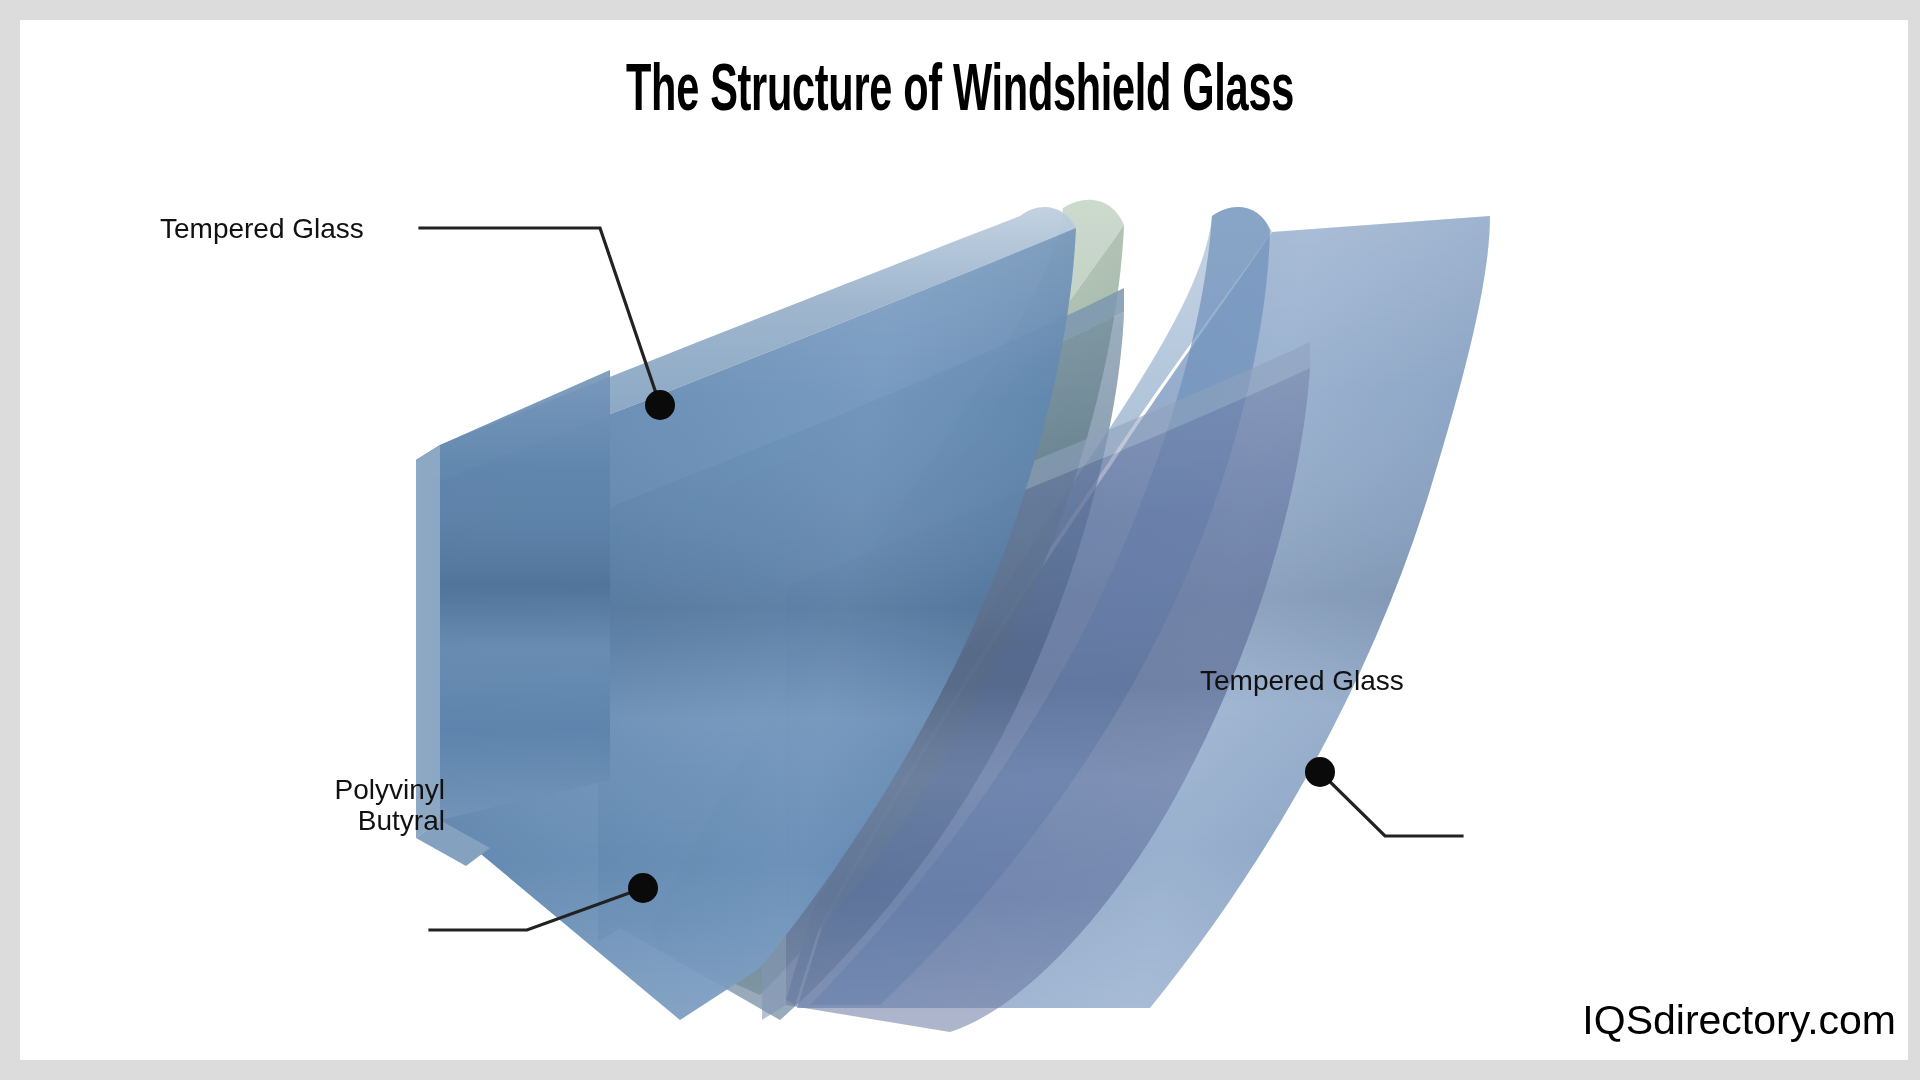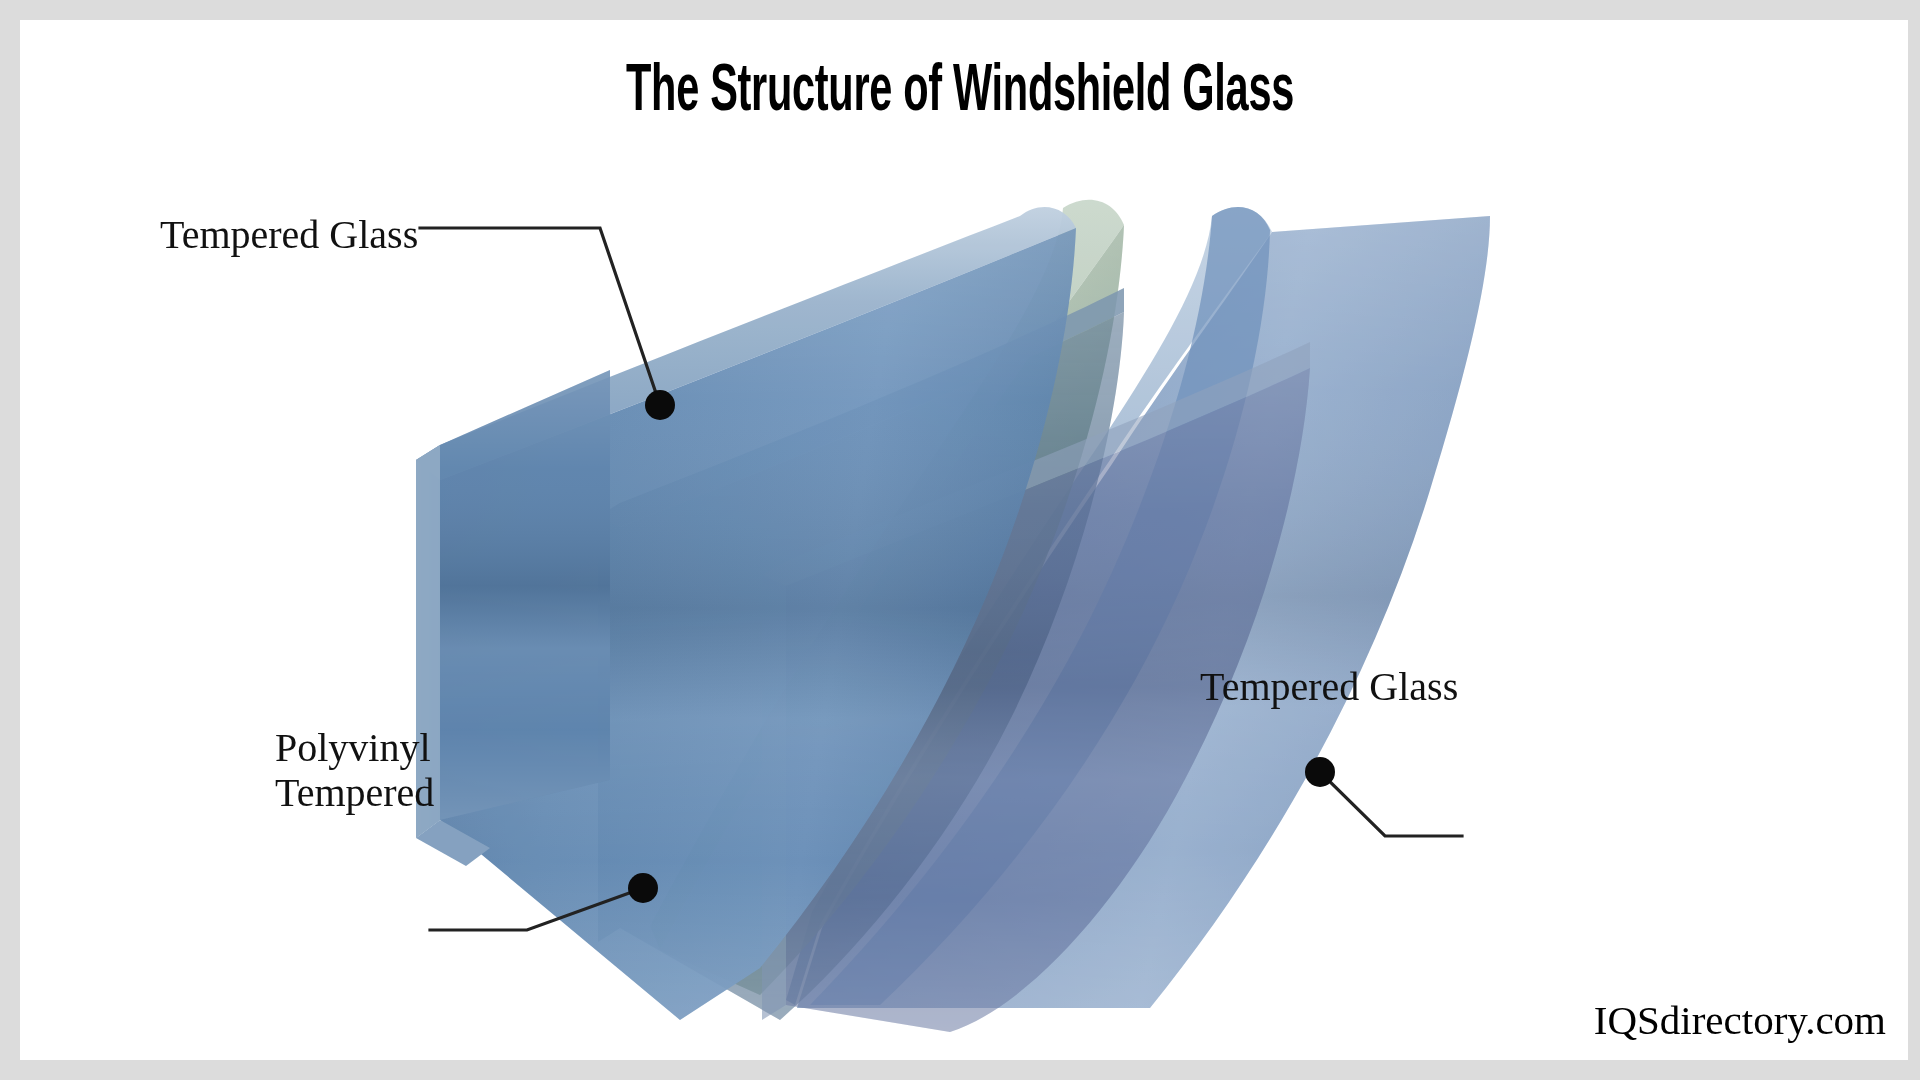--- a/index.html
+++ b/index.html
@@ -29,33 +29,33 @@
     transform-origin:50% 50%;
     white-space:nowrap;
   }
   #stage{
     position:absolute;
     left:0;top:0;width:1880px;height:1040px;
   }
   svg{display:block;}
   .lbl{
     position:absolute;
-    font-family:Liberation Serif, serif;
-    font-size:40px;
+    font-family:Liberation Sans, sans-serif;
+    font-size:28px;
     color:#111111;
     white-space:nowrap;
     line-height:1.12;
   }
   #lbl-tempered-top{ left:140px; top:193px; }
-  #lbl-pvb{ left:255px; top:706px; width:170px; text-align:left; }
+  #lbl-pvb{ left:255px; top:754px; width:170px; text-align:right; }
   #lbl-tempered-right{ left:1180px; top:645px; }
   #watermark{
     position:absolute;
-    right:22px;bottom:16px;
-    font-family:Liberation Serif, serif;
+    right:12px;bottom:16px;
+    font-family:Liberation Sans, sans-serif;
     font-size:41px;
     color:#000000;
     white-space:nowrap;
   }
 </style>
 </head>
 <body>
 
 <div id="frame">
 
@@ -275,20 +275,20 @@
         <circle cx="623" cy="868" r="15"></circle>
         <circle cx="1300" cy="752" r="15"></circle>
       </g>
     </svg>
   </div>
 
   <div class="lbl" id="lbl-tempered-top">Tempered Glass</div>
 
   <div class="lbl" id="lbl-pvb">
     <div>Polyvinyl</div>
-    <div>Tempered</div>
+    <div>Butyral</div>
   </div>
 
   <div class="lbl" id="lbl-tempered-right">Tempered Glass</div>
 
   <div id="watermark">IQSdirectory.com</div>
 
 </div>
 
 </body></html>

